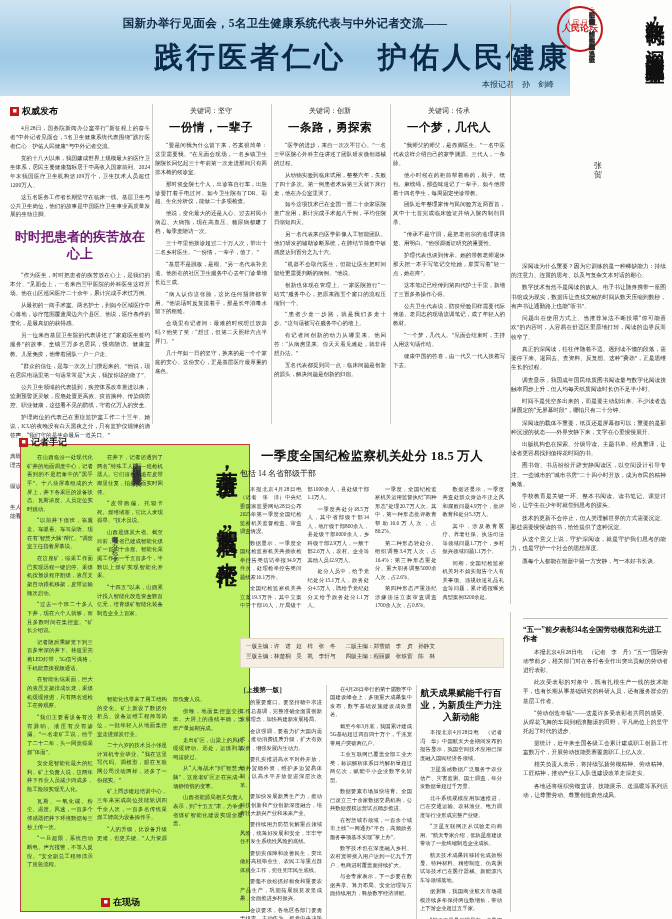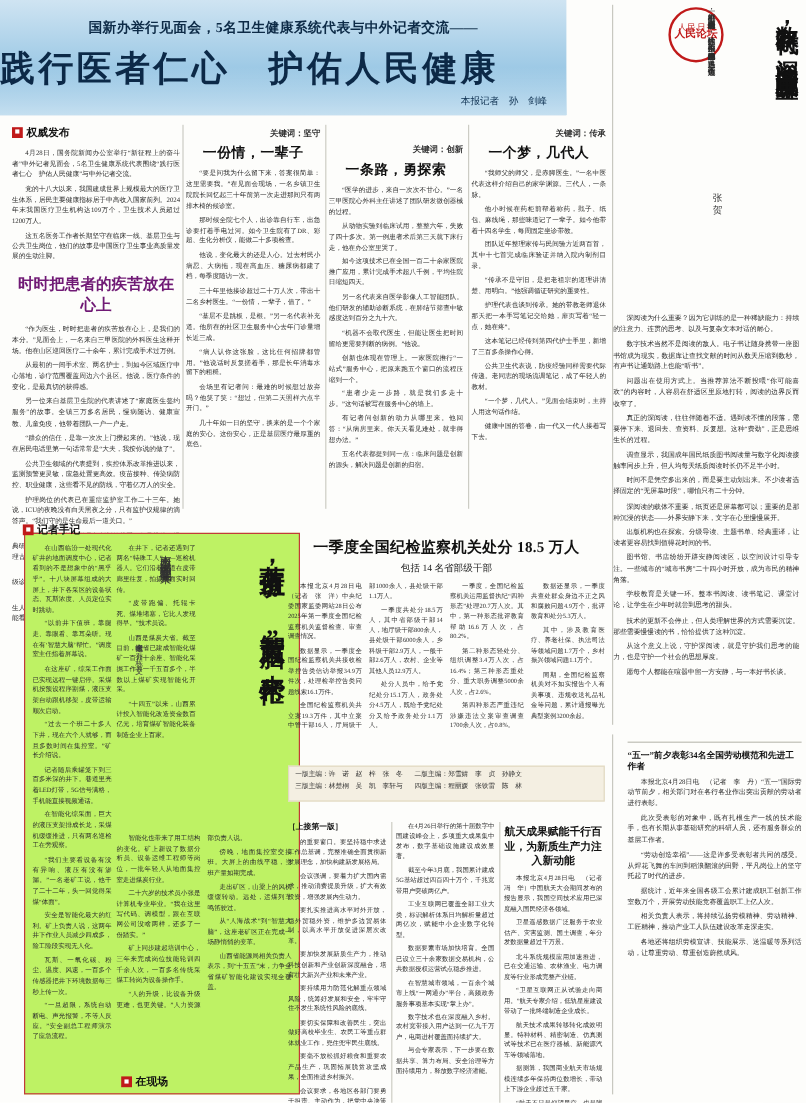--- a/index.html
+++ b/index.html
@@ -8,36 +8,36 @@
     width: 672px; height: 919px;
     background: #ffffff;
     font-family: "Liberation Serif", serif;
     overflow: hidden;
     position: relative;
   }
   .page { position: relative; width: 672px; height: 919px; background: #fdfdfb; }
 
   
   .banner {
-    position: absolute; left: 0; top: 0; width: 472px; height: 96px;
+    position: absolute; left: 0; top: 0; width: 570px; height: 96px;
     background: linear-gradient(180deg, #cfe4f2 0%, #a8cfe8 45%, #7fb9de 100%);
     overflow: hidden;
   }
   .banner:before {
     content: ""; position: absolute; left: 0; bottom: 0; width: 100%; height: 40px;
     background: linear-gradient(180deg, rgba(255,255,255,0) 0%, rgba(255,255,255,.55) 100%);
   }
   .banner-kicker {
     position: absolute; left: 14px; top: 16px; right: 14px;
     font-size: 11.5px; color: #0d2b47; letter-spacing: .3px; font-weight: bold;
     text-align: center;
   }
   .banner-title {
     position: absolute; left: 0; right: 0; top: 38px;
-    text-align: left; font-size: 29px; font-weight: bold; color: #0c2947;
+    text-align: right; font-size: 29px; font-weight: bold; color: #0c2947;
     letter-spacing: 3px;
   }
   .banner-byline {
     position: absolute; right: 16px; bottom: 6px;
     font-size: 8px; color: #0e3050;
   }
 
   
   .rail {
     position: absolute; left: 510px; top: 4px; width: 158px; height: 600px;
@@ -115,23 +115,23 @@
     text-align: center; font-size: 13px; font-weight: bold; color: #701a75;
     line-height: 1.3; margin: 10px 0 8px 0;
   }
   .colA .bodytext { font-size: 5.6px; line-height: 1.62; color: #2b2b2b; text-align: justify; }
   .colA .bodytext p { margin: 0 0 3px 0; text-indent: 11px; }
 
   
   .kwrow { position: absolute; left: 155px; top: 106px; width: 350px; }
   .kwcol { position: absolute; top: 0; width: 112px; }
   .kwcol.c1 { left: 0; }
-  .kwcol.c2 { left: 119px; margin-top: 14px; }
+  .kwcol.c2 { left: 119px; }
   .kwcol.c3 { left: 238px; }
-  .kw-key { text-align: right; font-size: 7px; color: #333; font-weight: bold; }
+  .kw-key { text-align: center; font-size: 7px; color: #333; }
   .kw-title {
     text-align: center; font-size: 11.5px; font-weight: bold; color: #111;
     margin: 4px 0 6px 0; letter-spacing: .5px;
   }
   .kw-body { font-size: 5.5px; line-height: 1.62; color: #2b2b2b; text-align: justify; }
   .kw-body p { margin: 0 0 3px 0; text-indent: 11px; }
   .colsep {
     position: absolute; top: 104px; width: 1px; height: 320px; background: #ccccc4;
   }
 
@@ -177,21 +177,21 @@
 
   
   .midbot {
     position: absolute; left: 240px; top: 444px; width: 264px; height: 200px;
   }
   .midbot .hl {
     text-align: center; font-size: 12.5px; font-weight: bold; color: #111;
     margin: 4px 0 3px 0; letter-spacing: .3px;
   }
   .midbot .sub {
-    text-align: center; font-size: 8px; color: #222; margin-bottom: 6px;
+    font-size: 8px; color: #222; margin-bottom: 6px;
   }
   .midbot .cols {
     font-size: 5.3px; line-height: 1.6; color: #2b2b2b; text-align: justify;
     column-count: 4; column-gap: 6px; height: 140px; overflow: hidden;
   }
   .midbot .cols p { margin: 0 0 3px 0; text-indent: 10px; }
 
   .creditbox {
     position: absolute; left: 240px; top: 638px; width: 264px; height: 30px;
     background: #f4efe2; border: 1px solid #e2d9c2;

